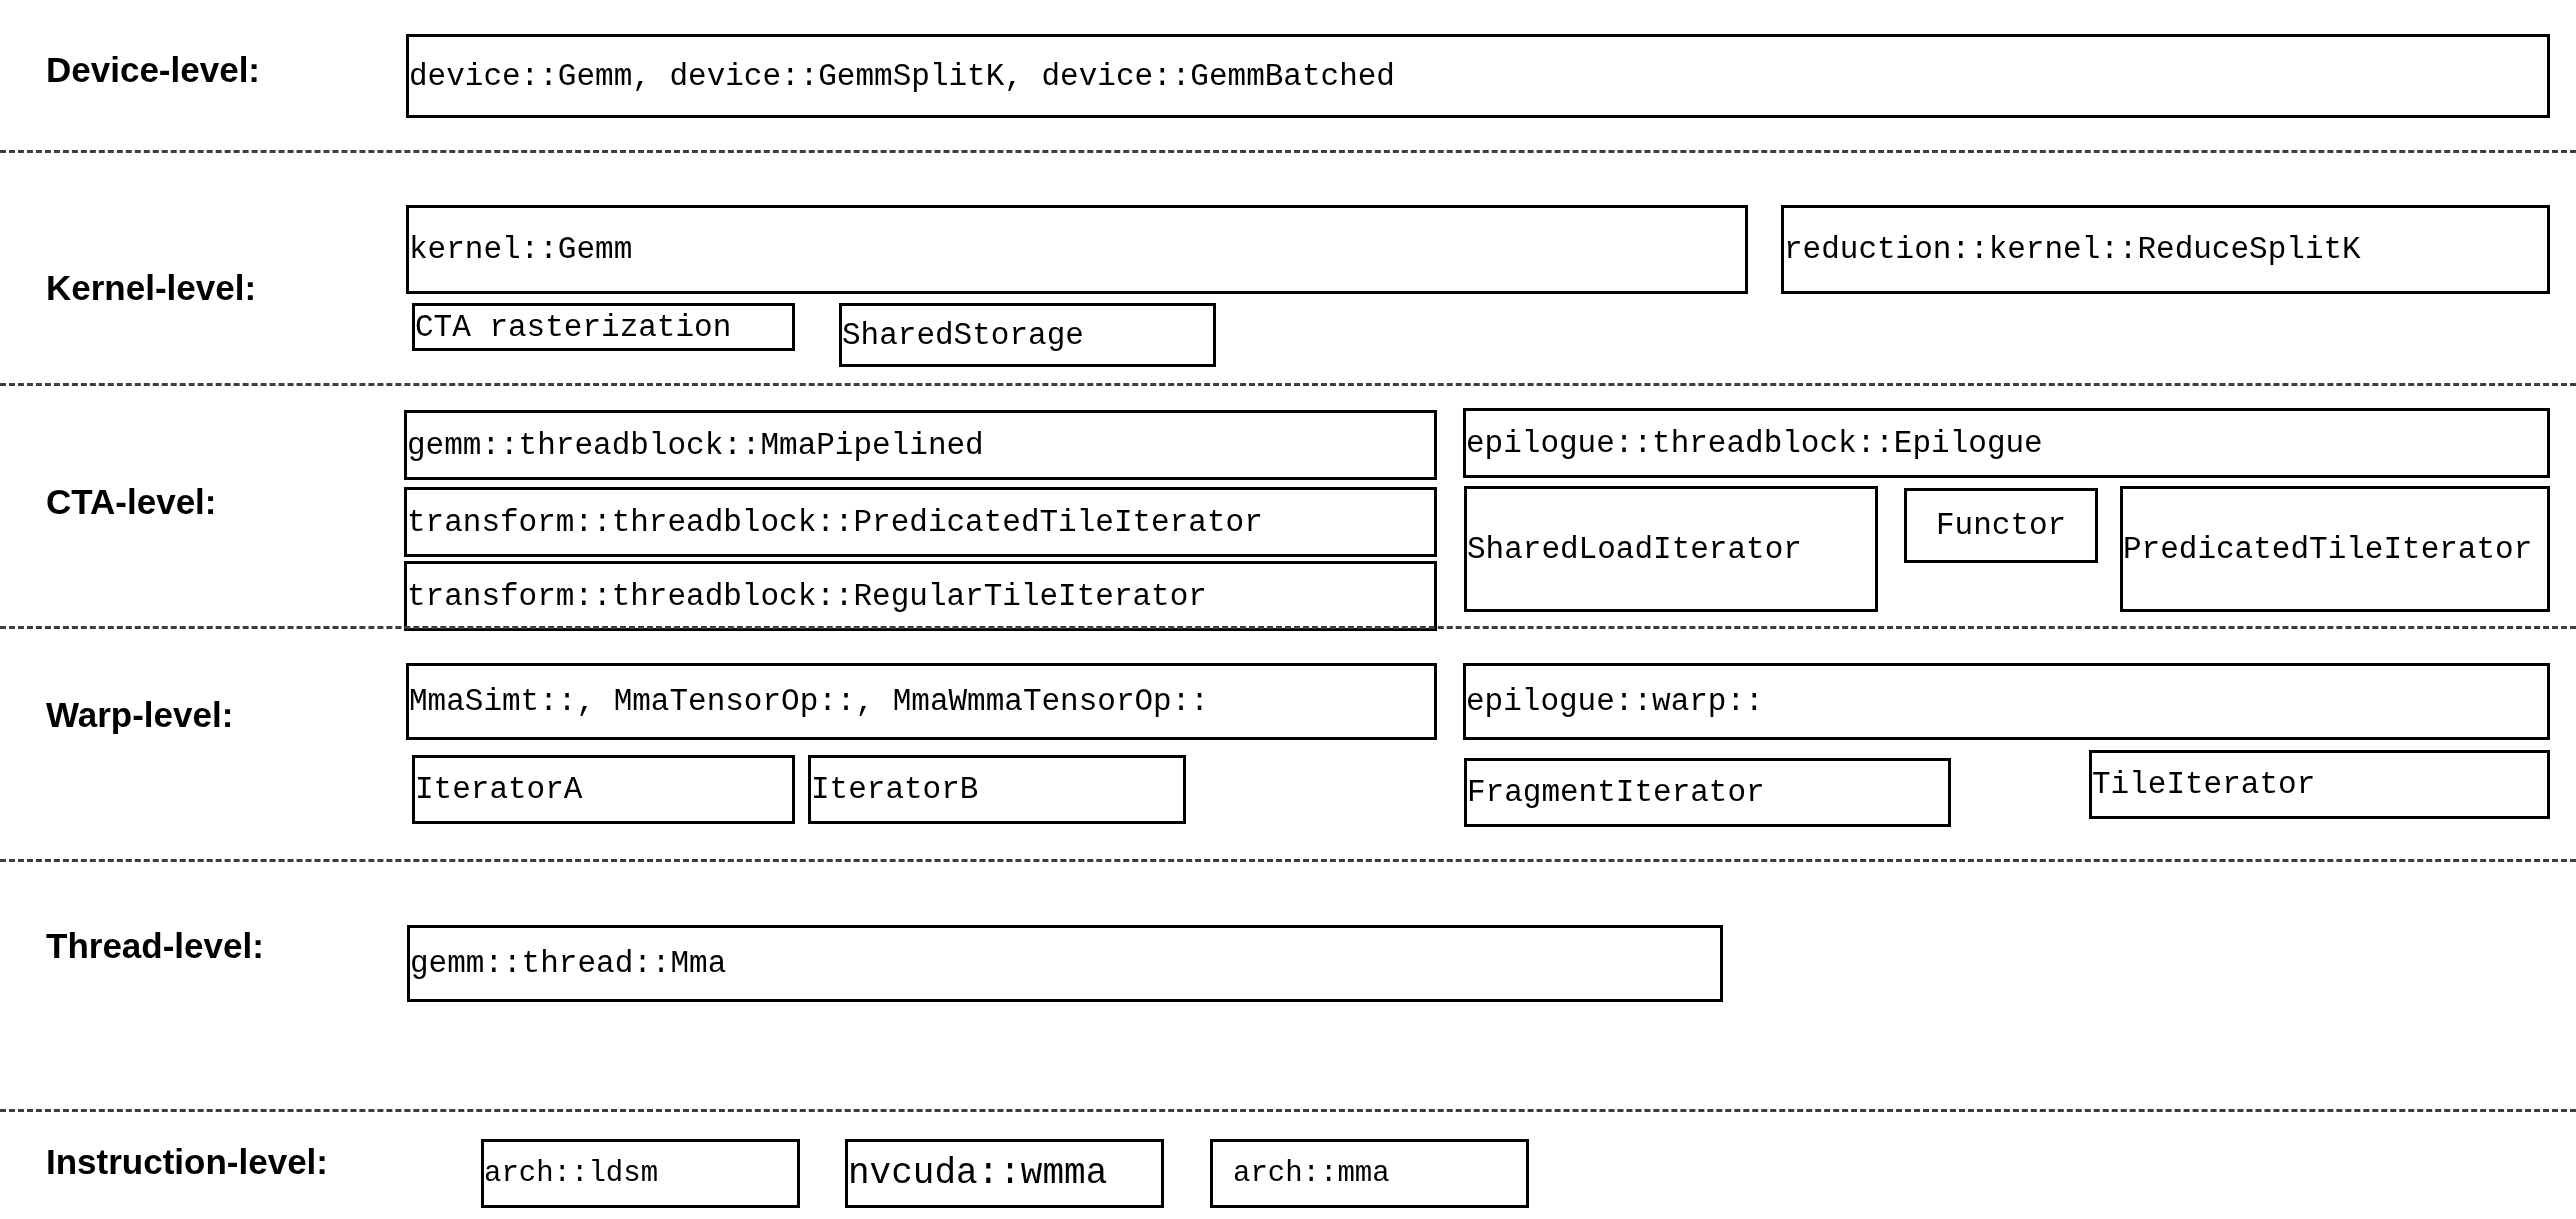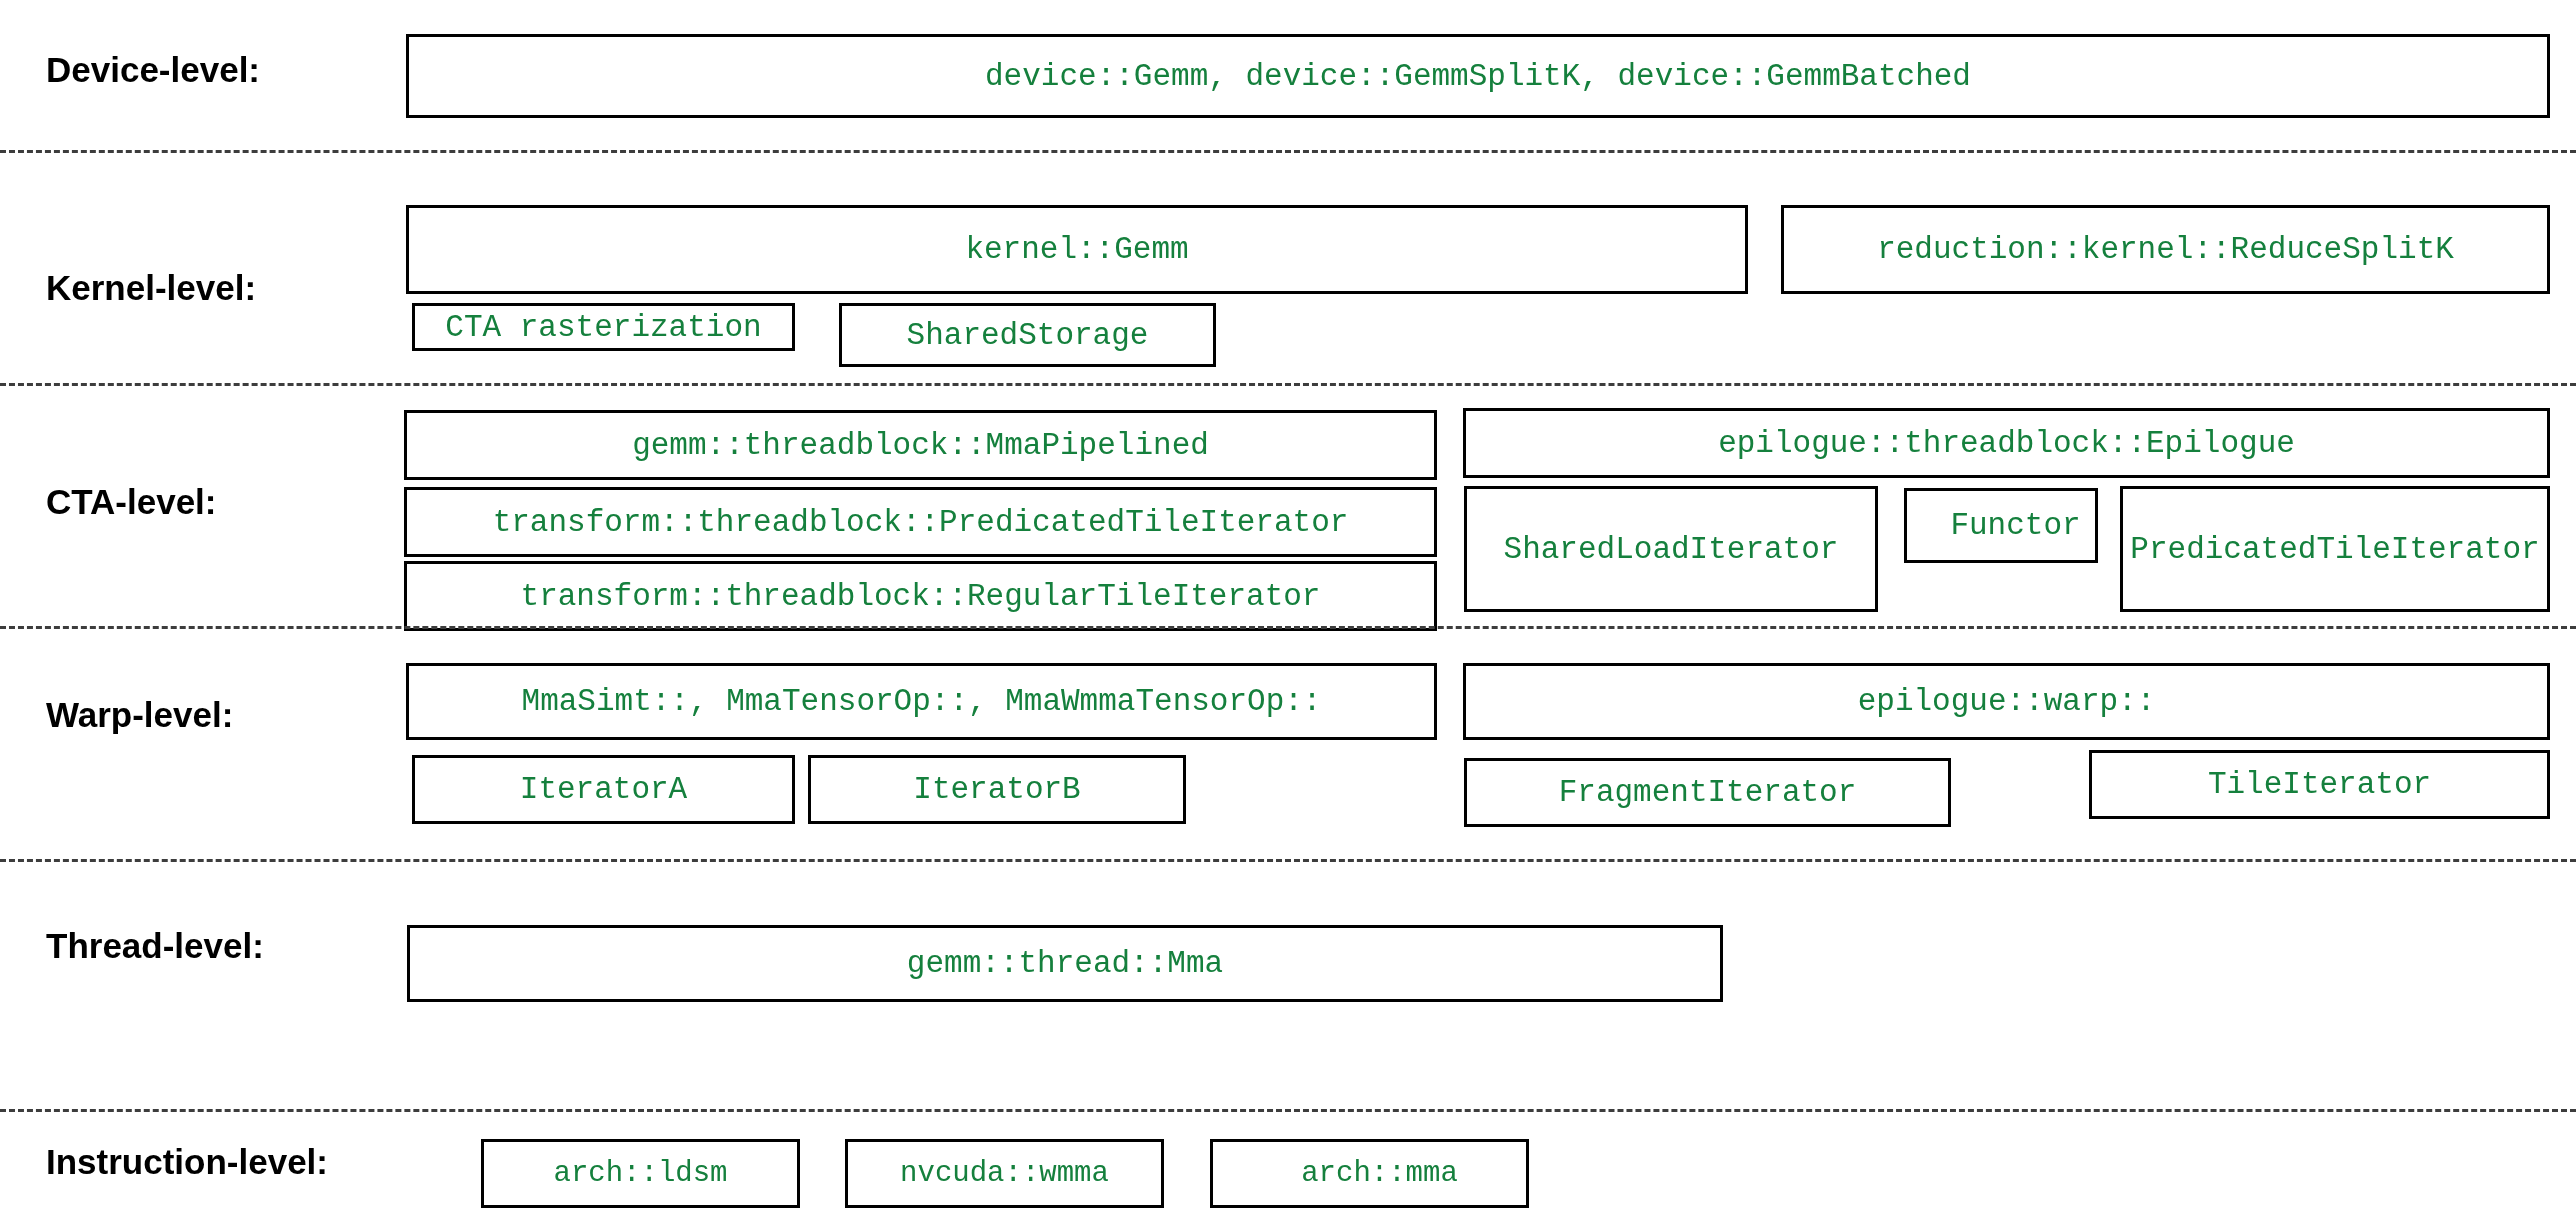--- a/index.html
+++ b/index.html
@@ -33,24 +33,23 @@
     letter-spacing: 0px;
     line-height: 1;
   }
   .box {
     position: absolute;
     box-sizing: border-box;
     border: 3.1px solid #000000;
     background: #ffffff;
     display: flex;
     align-items: center;
-    justify-content: center;
     font-family: "Liberation Mono", monospace;
     font-size: 31px;
-    color: #15803d;
+    color: #000000;
     white-space: nowrap;
     overflow: hidden;
   }
   .box span {
     display: block;
     pointer-events: none;
   }
 </style>
 </head>
 <body>
@@ -152,21 +151,21 @@
   </div>
 
   <div class="sep" style="top:1109px;"></div>
 
   <div class="lvl-label" style="left:46px; top:1144px;">Instruction-level:</div>
 
   <div class="box" style="left:481px; top:1139px; width:319px; height:69px; font-size:29px;">
     <span>arch::ldsm</span>
   </div>
 
-  <div class="box" style="left:845px; top:1139px; width:319px; height:69px; font-size:29px;">
+  <div class="box" style="left:845px; top:1139px; width:319px; height:69px; font-size:36px;">
     <span>nvcuda::wmma</span>
   </div>
 
   <div class="box" style="left:1210px; top:1139px; width:319px; height:69px; font-size:29px;padding-left:20px;">
     <span>arch::mma</span>
   </div>
 
 </div>
 
 

